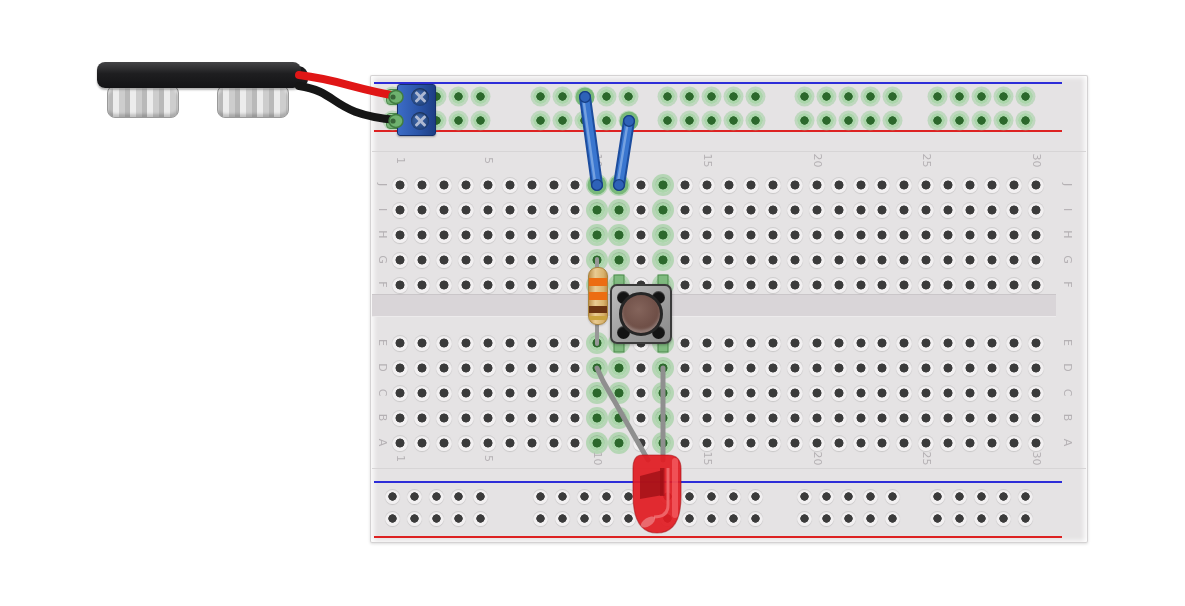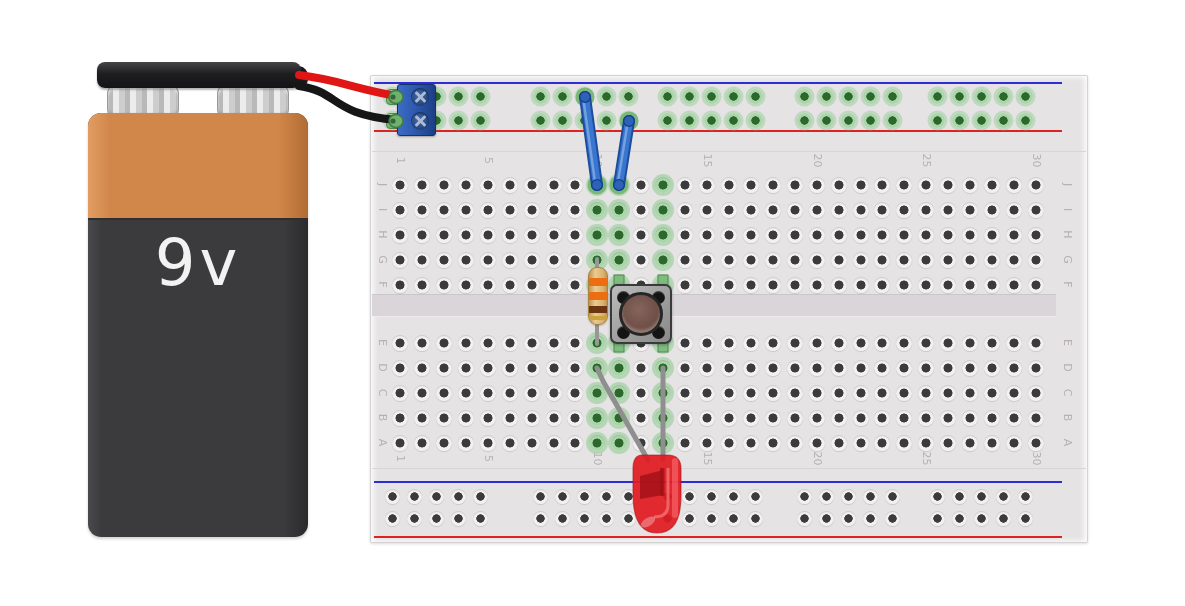--- a/index.html
+++ b/index.html
@@ -544,24 +544,20 @@
     <div id="tb-body"></div>
     <div class="tb-screw" style="top:4px"></div>
     <div class="tb-screw" style="top:28px"></div>
   </div>
 
   <div id="battery">
     <div class="bat-terminal" id="bat-term-neg"></div>
     <div class="bat-terminal" id="bat-term-pos"></div>
     <div id="bat-cap-tip"></div>
     <div id="bat-cap"></div>
-    <div id="bat-body">
-      <div id="bat-band"></div>
-      <div id="bat-label">9v</div>
-    </div>
   </div>
 
   <svg width="1185" height="606" viewBox="0 0 1185 606">
 
     <path d="M 299 75 C 340 80 351 88 397 96" fill="none" stroke="#e01616" stroke-width="8" stroke-linecap="round"></path>
     <path d="M 299 86 C 341 92 329 114 397 120" fill="none" stroke="#161616" stroke-width="8" stroke-linecap="round"></path>
     <ellipse cx="396" cy="97" rx="7" ry="6.5" fill="#6fb26f" stroke="#417d41" stroke-width="1.5"></ellipse>
     <ellipse cx="396" cy="121" rx="7" ry="6.5" fill="#6fb26f" stroke="#417d41" stroke-width="1.5"></ellipse>
     <circle cx="393" cy="97" r="2.6" fill="#396639"></circle>
     <circle cx="393" cy="121" r="2.6" fill="#396639"></circle>

